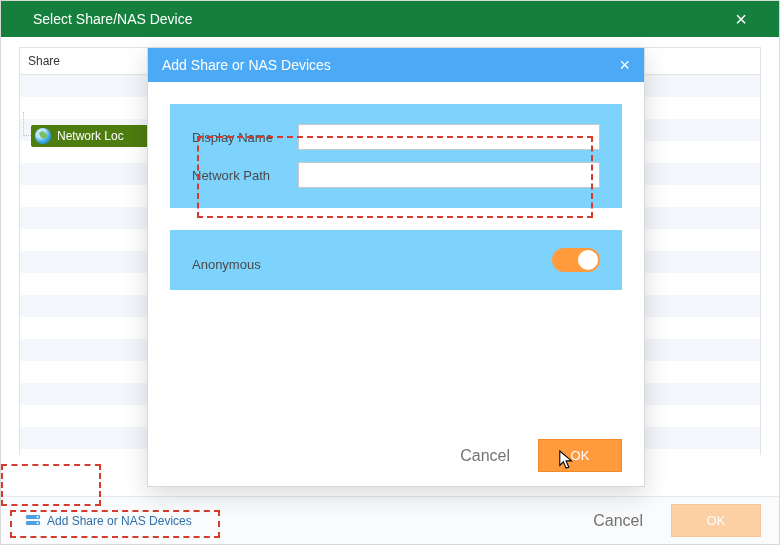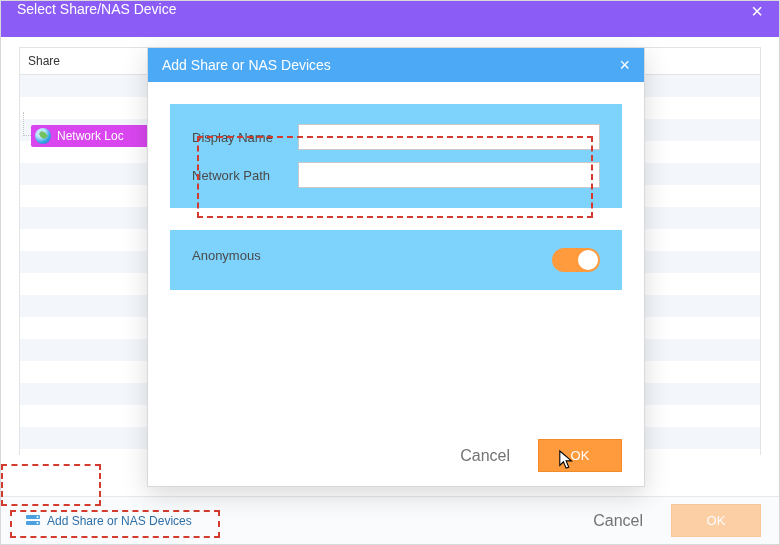--- a/index.html
+++ b/index.html
@@ -3,42 +3,42 @@
 <meta charset="utf-8">
 <style>
   * { box-sizing: border-box; font-family: "Segoe UI", Arial, sans-serif; }
   body { margin: 0; background: #f0f0f0; }
   .window {
     width: 780px; height: 545px; position: relative;
     background: #fff; border: 1px solid #d8d8d8;
     margin: 0; overflow: hidden;
   }
   .titlebar {
-    height: 36px; background: #8b5cf6; color: #fff;
-    display: flex; justify-content: space-between;
-    padding: 0 16px; font-size: 14px;
+    height: 36px; background: #15803d; color: #fff;
+    display: flex; align-items: center; justify-content: space-between;
+    padding: 0 32px; font-size: 14px;
   }
   .titlebar .close-x { font-size: 20px; line-height: 1; cursor: pointer; }
   .content { padding: 10px 18px 0 18px; position: relative; height: calc(100% - 36px - 48px); }
   .col-header {
     background: #fff; border: 1px solid #e3e3e3; height: 28px;
     display: flex; align-items: center; padding: 0 8px; font-size: 12px;
     color: #333;
   }
   .col-header-sep { position:absolute; left: 150px; top:0; bottom:0; width:1px; background:#e3e3e3;}
   .col-header-wrap { position: relative; }
   .tree-area {
     border-left: 1px solid #e3e3e3; border-right: 1px solid #e3e3e3;
     height: 380px; overflow: hidden; background: #fff;
   }
   .stripe { height: 22px; }
   .stripe:nth-child(odd) { background: #f3f7fb; }
   .tree-row {
     position: absolute; left: 30px; top: 88px; height: 22px;
-    display: flex; align-items: center; background: #d946ef;
+    display: flex; align-items: center; background: #4d7c0f;
     color: #fff; font-size: 12px; padding: 0 8px 0 4px; border-radius: 2px;
     gap: 6px;
     width: 120px;
   }
   .tree-branch {
     position:absolute; left:22px; top:75px; width:10px; height:24px;
     border-left:1px dotted #c6c6c6; border-bottom:1px dotted #c6c6c6;
   }
   .globe {
     width: 16px; height: 16px; border-radius: 50%;
@@ -94,21 +94,21 @@
   .panel {
     background: #7dd3fc; padding: 20px 22px; margin-bottom: 22px;
   }
   .form-row { display: flex; align-items: center; gap: 8px; margin-bottom: 12px; }
   .form-row:last-child { margin-bottom: 0;}
   .form-label { width: 98px; font-size: 13px; color: #4a4a4a; text-align: left; }
   .form-input {
     flex: 1; height: 26px; border: 1px solid #c9c9c9; background: #fff;
     padding: 0 6px; font-size: 13px;
   }
-  .panel.anon { display: flex; align-items: flex-start; justify-content: space-between; padding: 18px 22px; }
+  .panel.anon { display: flex; align-items: flex-end; justify-content: space-between; padding: 18px 22px; }
   .toggle {
     width: 48px; height: 24px; border-radius: 12px; background: #ff9a3d;
     position: relative; cursor: pointer;
   }
   .toggle::after {
     content: ""; position: absolute; right: 2px; top: 2px;
     width: 20px; height: 20px; background: #fff; border-radius: 50%;
   }
   .modal-footer {
     position: absolute; left: 0; right: 0; bottom: 0; padding: 14px 22px;

